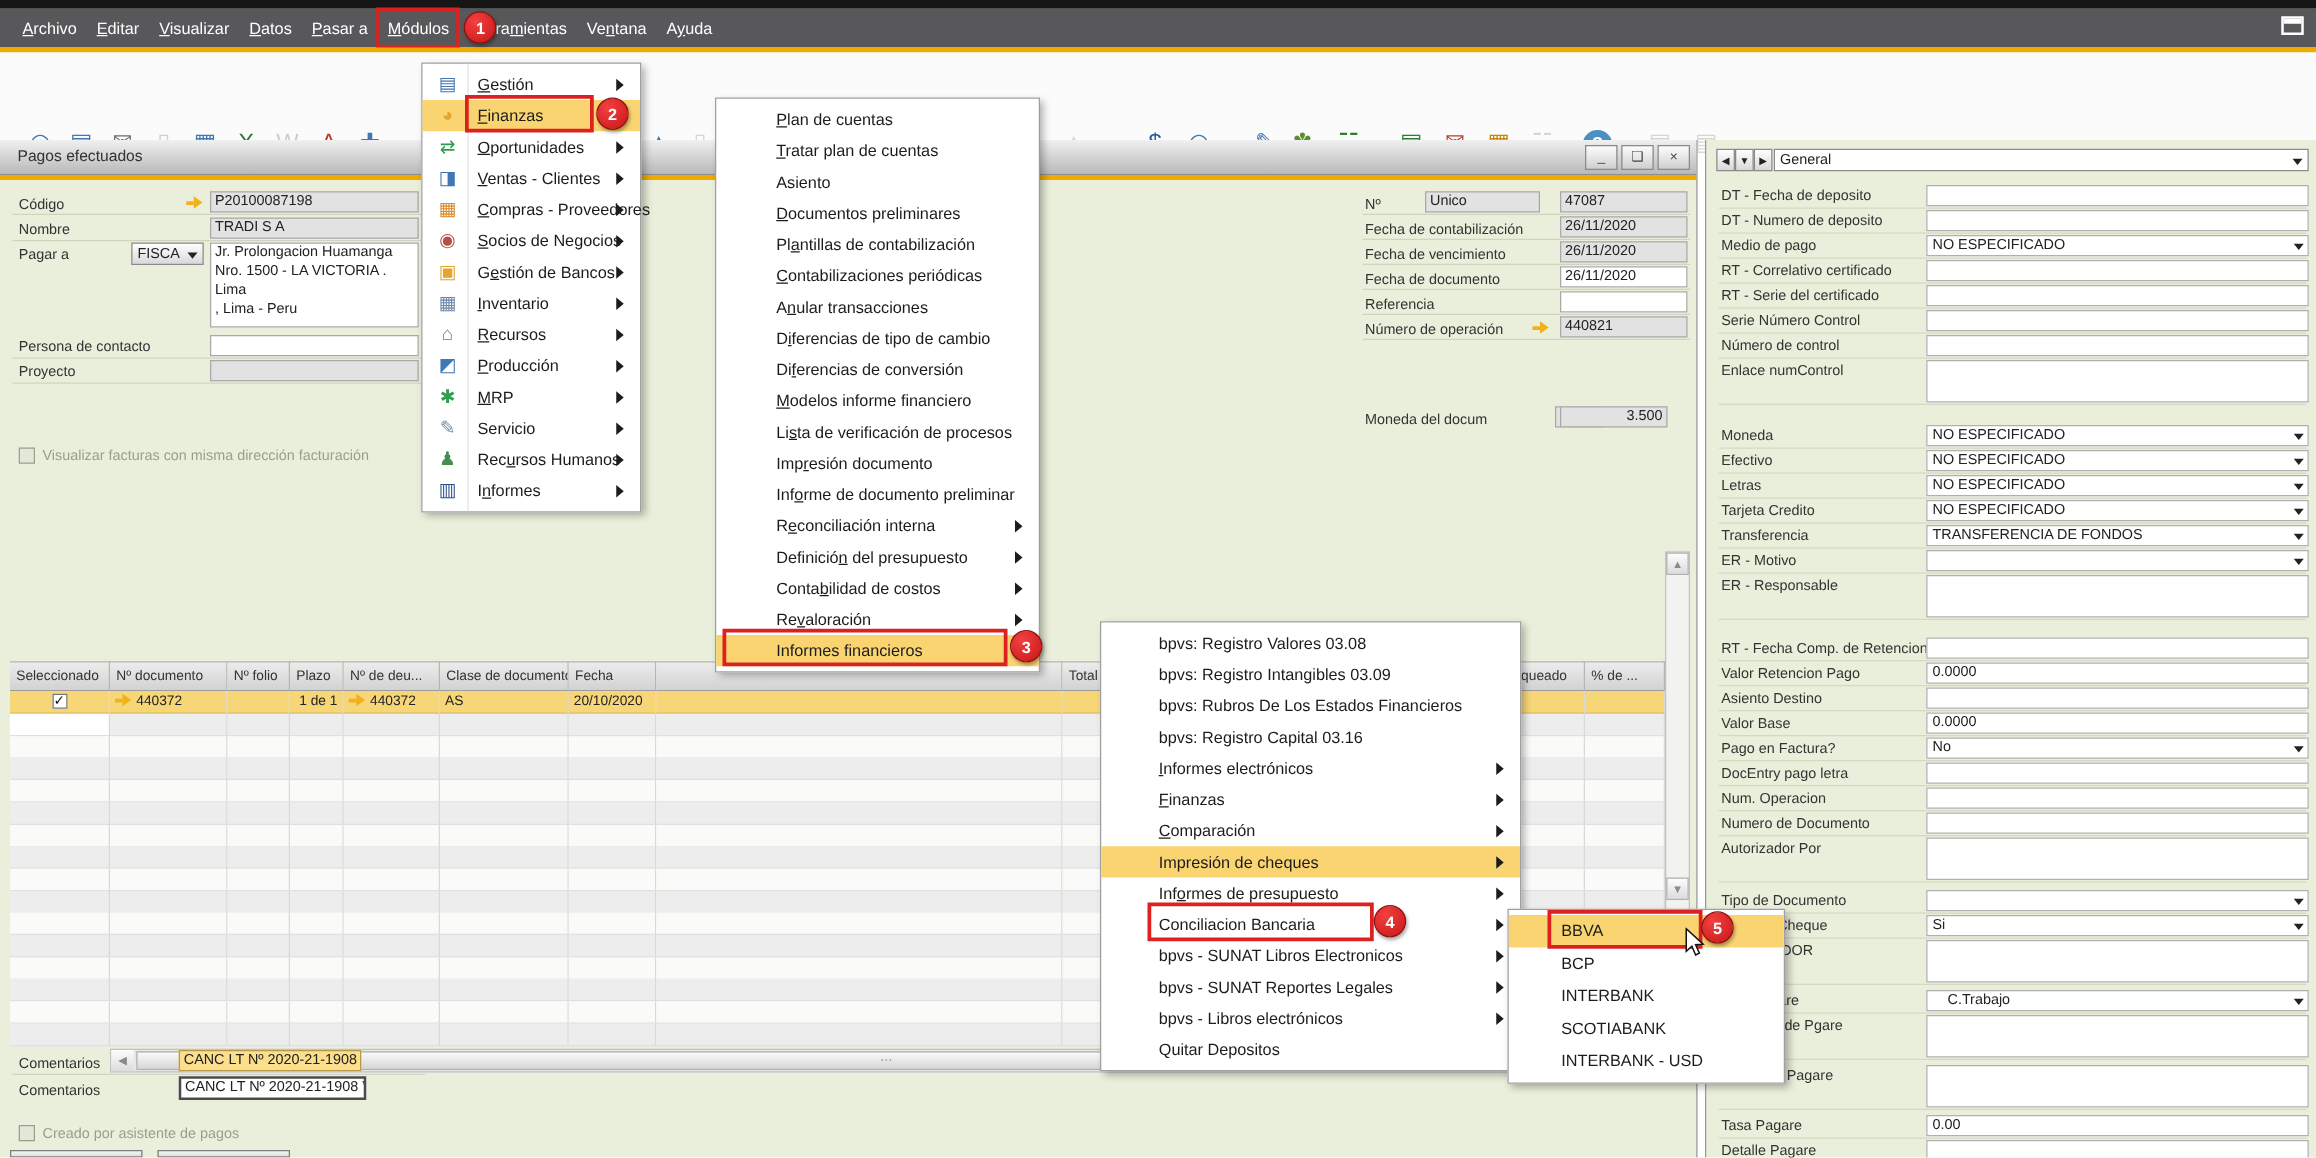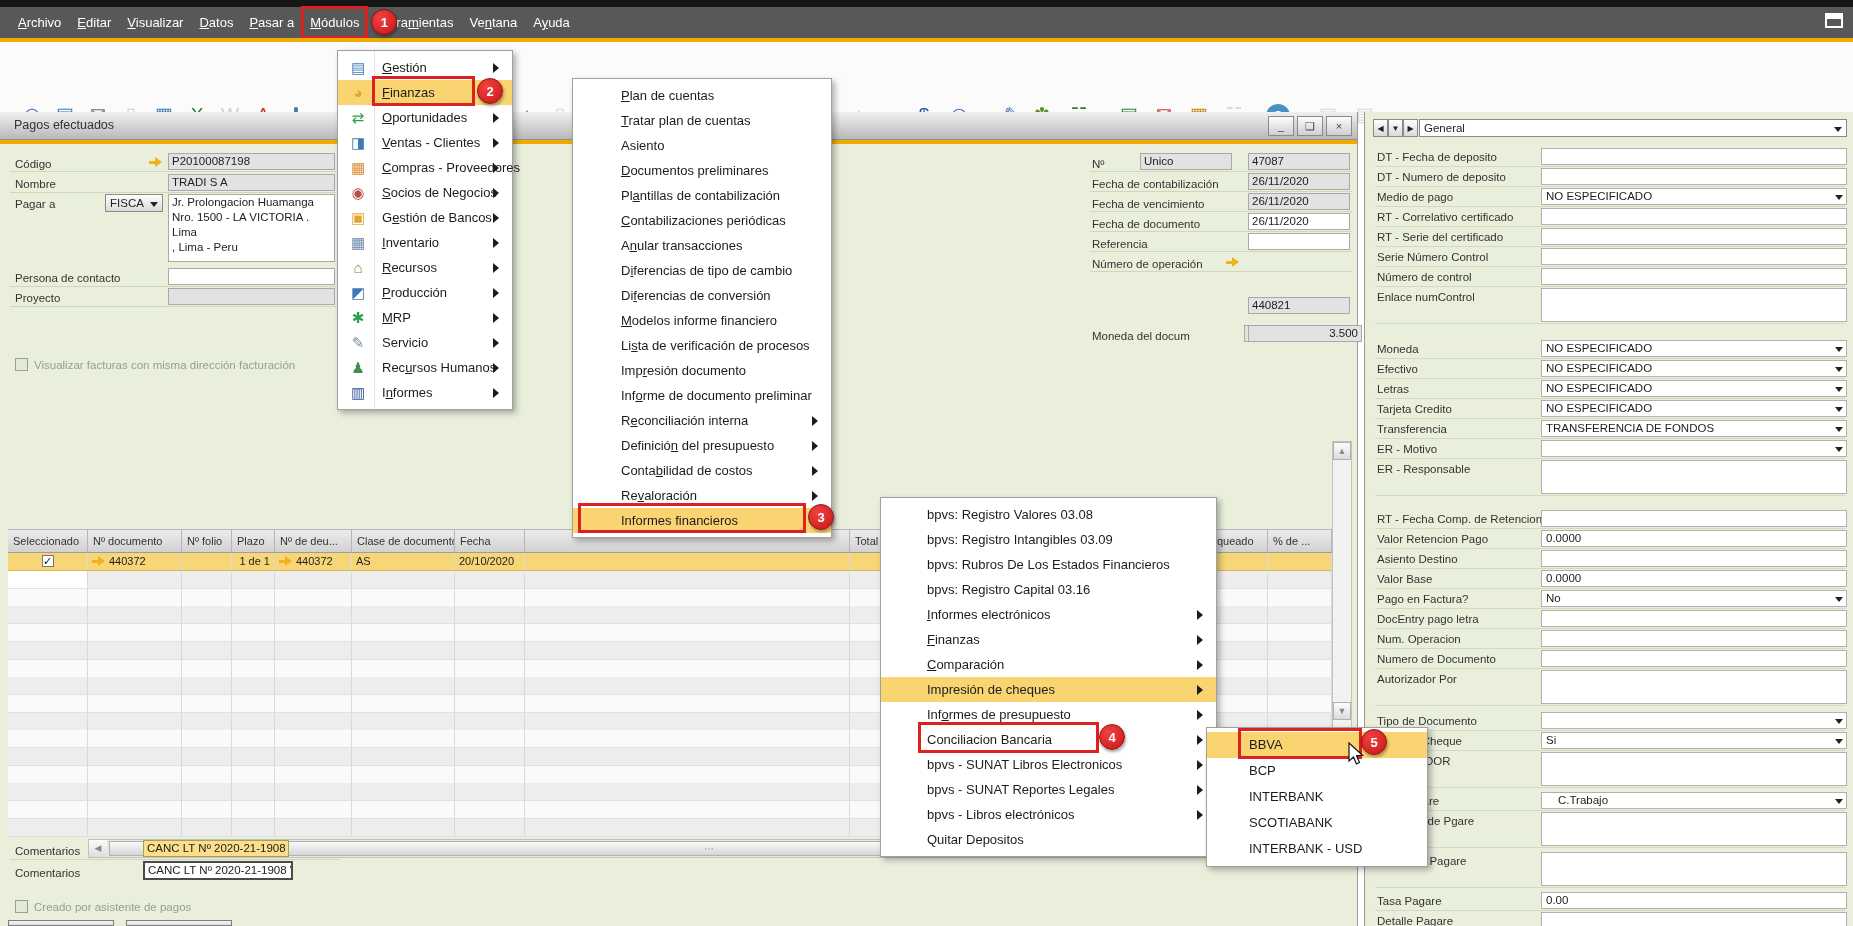--- a/index.html
+++ b/index.html
@@ -191,26 +191,26 @@
     <div class="lbl" style="left:1092px; top:106px;">Fecha de documento</div>
     <div class="fld white" style="left:1248px; top:101px; width:102px;">26/11/2020</div>
     <div class="uline" style="left:1090px; top:119px; width:262px;"></div>
 
     <div class="lbl" style="left:1092px; top:126px;">Referencia</div>
     <div class="fld white" style="left:1248px; top:121px; width:102px;"></div>
     <div class="uline" style="left:1090px; top:139px; width:262px;"></div>
 
     <div class="lbl" style="left:1092px; top:146px;">Número de operación</div>
     <div class="goldarrow" style="left:1226px; top:145px;"></div>
-    <div class="fld" style="left:1248px; top:141px; width:102px;margin-top:44px;">440821</div>
+    <div class="fld" style="left:1248px; top:141px; width:102px;">440821</div>
     <div class="uline" style="left:1090px; top:159px; width:262px;"></div>
 
     <div class="lbl" style="left:1092px; top:218px; width:108px; overflow:hidden;">Moneda del docum</div>
     <div class="fld" style="left:1244px; top:213px; width:40px;">USD</div>
-    <div class="fld right" style="left:1248px; top:213px; width:114px;">3.500</div>
+    <div class="fld right" style="left:1248px; top:213px; width:86px;">3.500</div>
 
     <div class="chk" style="left:15px; top:246px;"></div>
     <div class="lbl dis" style="left:34px; top:247px;">Visualizar facturas con misma dirección facturación</div>
 
     <div id="tbl">
         <div class="th" style="left: 0px; width: 80px;">Seleccionado</div>
         <div class="th" style="left: 80px; width: 94px;">Nº documento</div>
         <div class="th" style="left: 174px; width: 50px;">Nº folio</div>
         <div class="th" style="left: 224px; width: 43px;">Plazo</div>
         <div class="th" style="left: 267px; width: 77px;">Nº de deu...</div>

